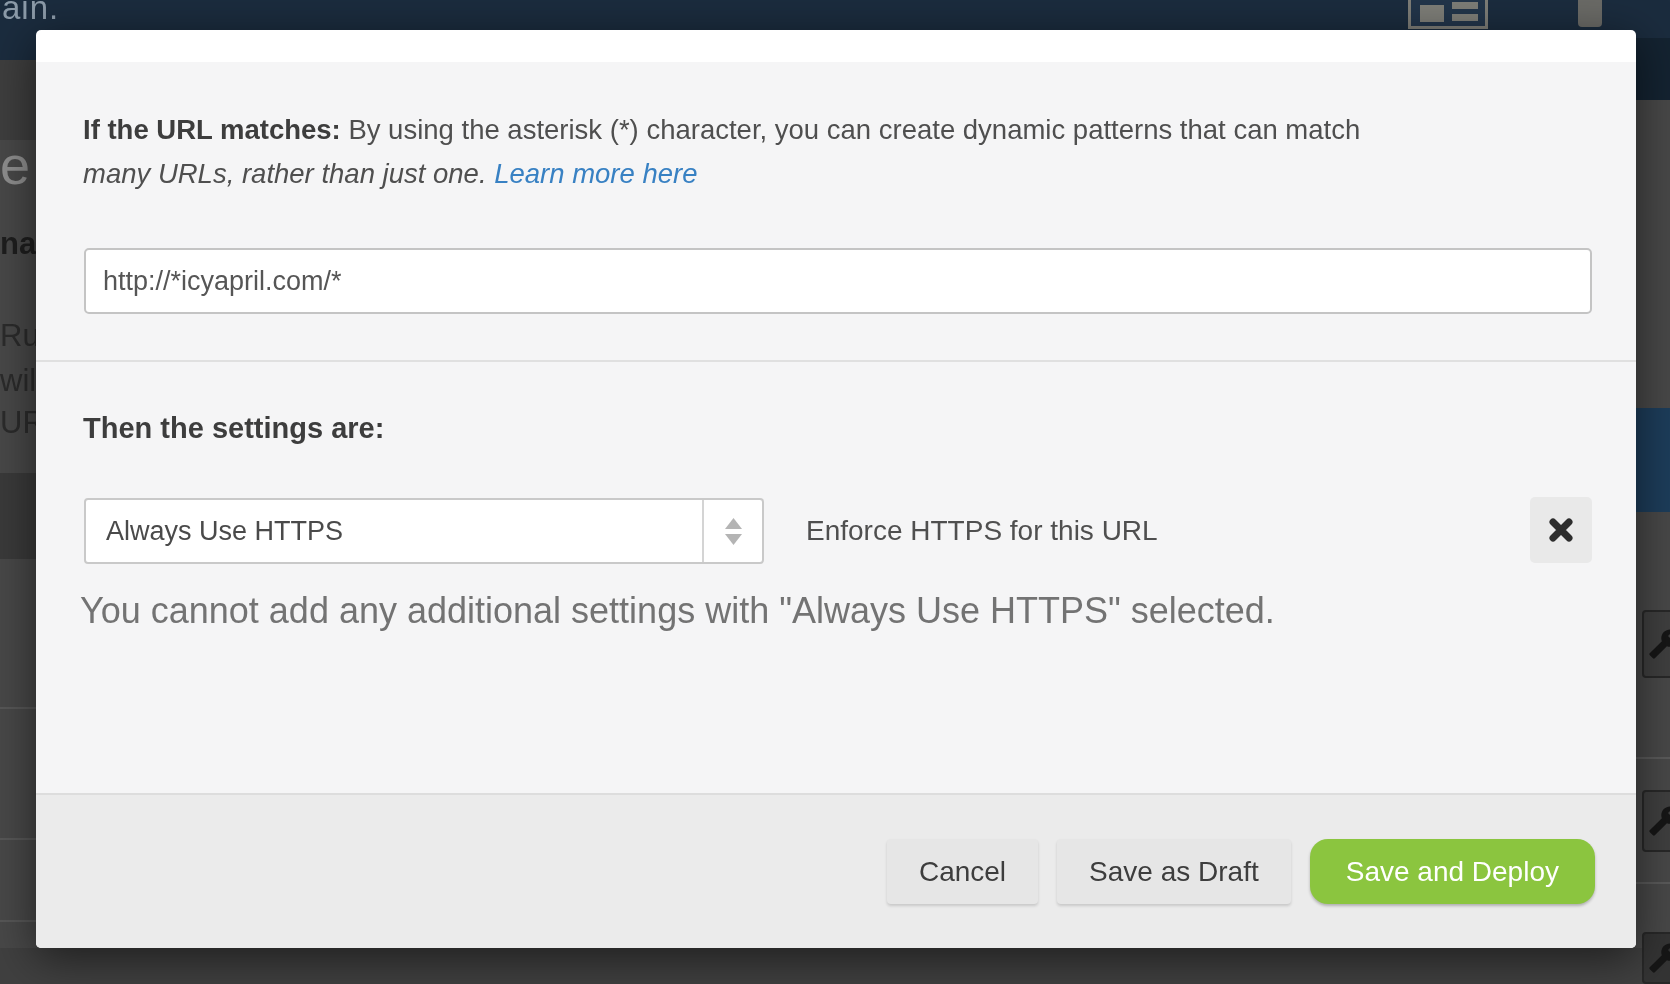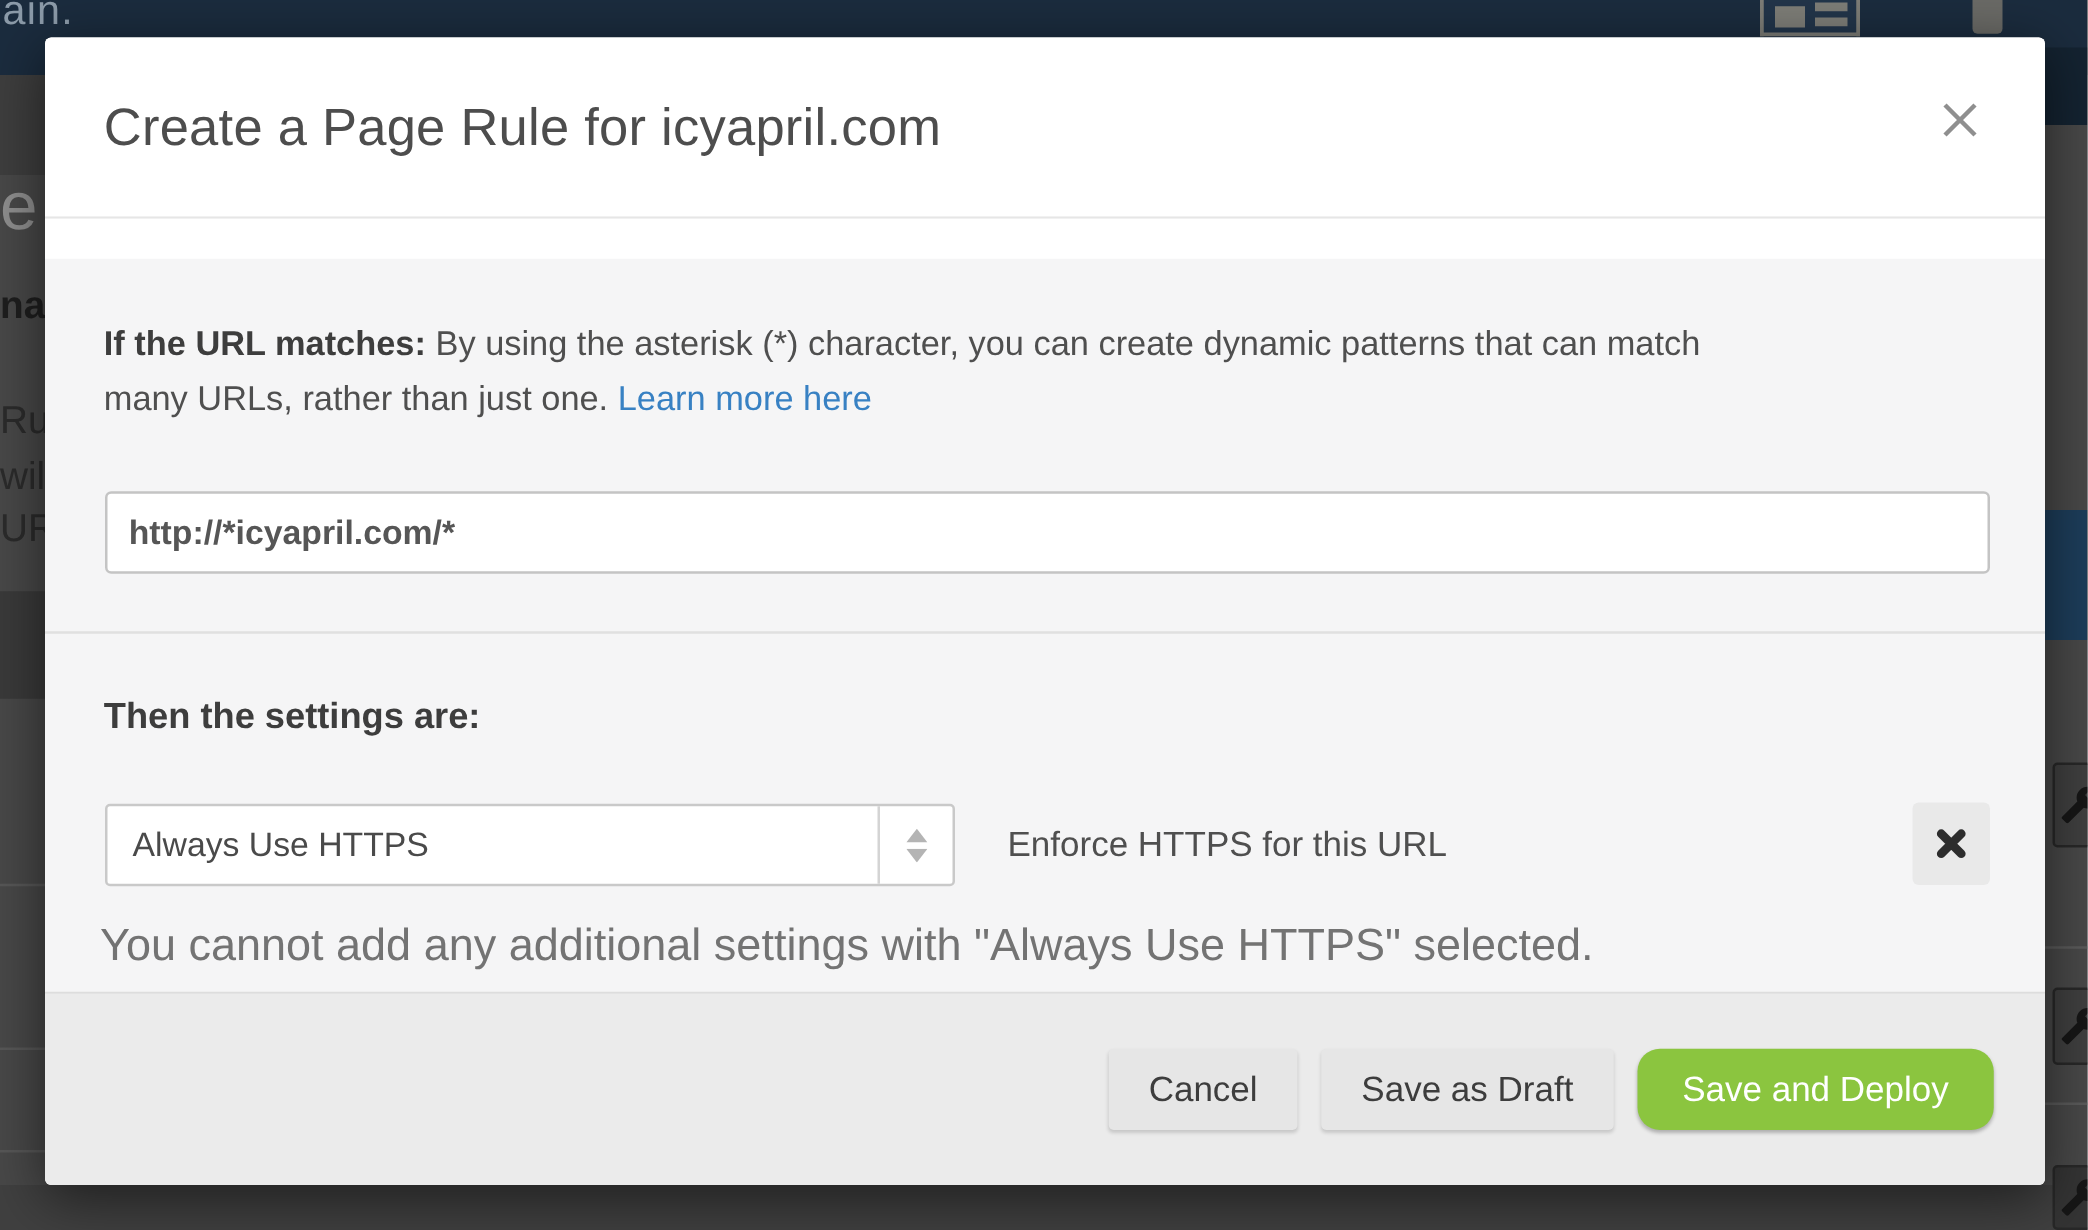--- a/index.html
+++ b/index.html
@@ -37,24 +37,24 @@
   
   .modal { position: absolute; left: 36px; top: 30px; width: 1600px; height: 918px; background: #ffffff; border-radius: 5px; box-shadow: 0 10px 45px rgba(0,0,0,0.55); display: flex; flex-direction: column; }
 
   .modal-header { position: relative; height: 145px; background: #ffffff; border-bottom: 2px solid #e6e6e6; border-radius: 5px 5px 0 0; display: flex; align-items: center; padding-left: 47px; }
   .modal-title { font-size: 42px; font-weight: 400; color: #4d4d4d; letter-spacing: 0.2px; }
   .close-btn { position: absolute; right: 48px; top: 46px; width: 40px; height: 40px; background: none; border: none; cursor: pointer; display: flex; align-items: center; justify-content: center; }
 
   .modal-body { position: relative; flex: 1; background: #f5f5f6; margin-top: 32px; }
   .intro { position: absolute; left: 47px; top: 46px; width: 1480px; font-size: 27.5px; line-height: 44px; color: #4f4f4f; }
   .intro strong { color: #3d3d3d; font-weight: bold; }
-  .intro .line2 { display: block; }
+  .intro .line2 { display: block; font-style: italic; }
   .learn-link { color: #3881c3; text-decoration: none; cursor: pointer; }
 
-  .url-input { position: absolute; left: 48px; top: 186px; width: 1508px; height: 66px; background: #fff; border: 2px solid #c4c4c4; border-radius: 5px; padding: 0 17px; font-family: "Liberation Sans", sans-serif; font-size: 27px; color: #565656; outline: none; font-weight: bold; }
+  .url-input { position: absolute; left: 48px; top: 186px; width: 1508px; height: 66px; background: #fff; border: 2px solid #c4c4c4; border-radius: 5px; padding: 0 17px; font-family: "Liberation Sans", sans-serif; font-size: 27px; color: #565656; outline: none; }
 
   .section-divider { position: absolute; left: 0; top: 298px; width: 1600px; height: 2px; background: #e0e0e0; }
 
   .settings-heading { position: absolute; left: 47px; top: 350px; font-size: 29px; font-weight: bold; color: #3d3d3d; }
 
   .setting-select { position: absolute; left: 48px; top: 436px; width: 680px; height: 66px; background: #fff; border: 2px solid #c9c9c9; border-radius: 4px; display: flex; cursor: pointer; }
   .setting-select .value { flex: 1; padding-left: 20px; line-height: 62px; font-size: 27px; color: #4a4a4a; }
   .setting-select .stepper { width: 60px; border-left: 2px solid #d4d4d4; display: flex; flex-direction: column; align-items: center; justify-content: center; gap: 5px; }
 
   .setting-desc { position: absolute; left: 770px; top: 436px; height: 66px; line-height: 66px; font-size: 28px; color: #4f4f4f; }
@@ -110,28 +110,20 @@
   </div>
   <div class="bottom-shade"></div>
   <div class="bg-wrench-btn" style="top:932px;height:52px;background:#343434">
     <svg viewBox="0 0 24 24">
         <path transform="scale(-1,1) translate(-24,0)" d="M22.7 19l-9.1-9.1c.9-2.3.4-5-1.5-6.9-2-2-5-2.4-7.4-1.3L9 6 6 9 1.6 4.7C.4 7.1.9 10.1 2.9 12.1c1.9 1.9 4.6 2.4 6.9 1.5l9.1 9.1c.4.4 1 .4 1.4 0l2.3-2.3c.5-.4.5-1.1.1-1.4z"></path>
       </svg>
   </div>
 
   <div class="modal">
 
-    <div class="modal-header">
-      <div class="modal-title">Create a Page Rule for icyapril.com</div>
-      <button class="close-btn">
-        <svg width="36" height="36" viewBox="0 0 36 36">
-          <path d="M6 6 L30 30 M30 6 L6 30" stroke="#8f8f8f" stroke-width="3.6" fill="none"></path>
-        </svg>
-      </button>
-    </div>
 
     <div class="modal-body">
 
       <div class="intro">
         <strong>If the URL matches:</strong>
         <span>By using the asterisk (*) character, you can create dynamic patterns that can match</span>
         <span class="line2">
           <span>many URLs, rather than just one. </span><a class="learn-link">Learn more here</a>
         </span>
       </div>

